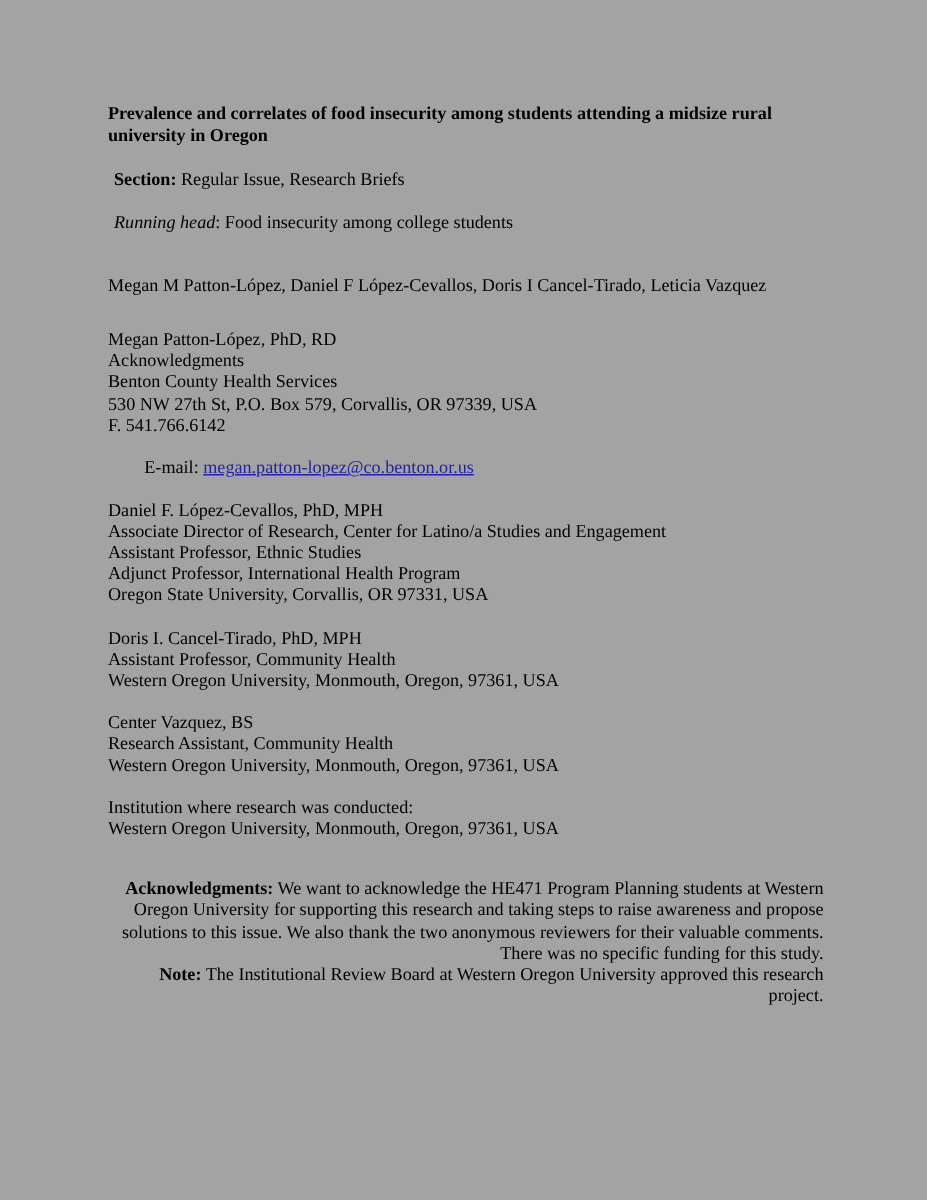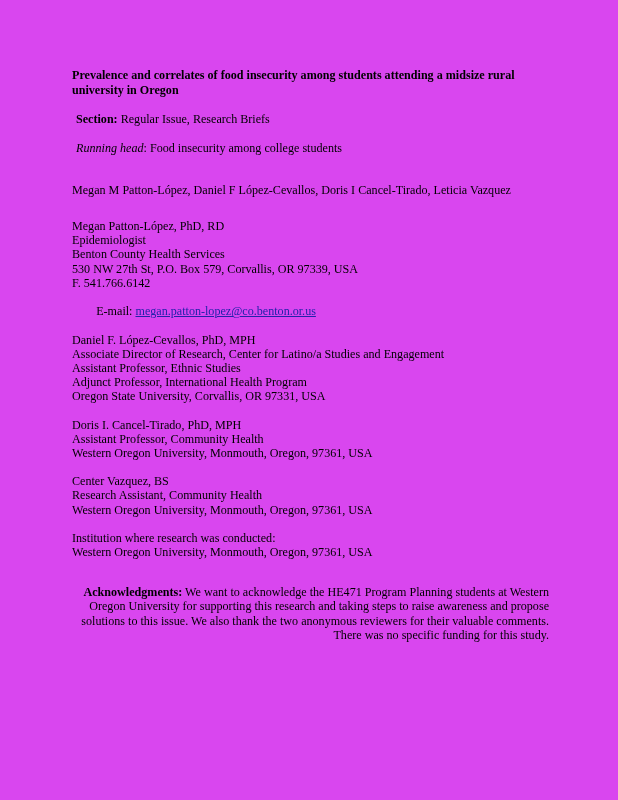--- a/index.html
+++ b/index.html
@@ -11,21 +11,21 @@
     width: 618px;
     height: 800px;
     font-family: "Liberation Serif", "DejaVu Serif", serif;
     color: #000000;
     -webkit-font-smoothing: antialiased;
   }
   .page {
     position: relative;
     width: 618px;
     height: 800px;
-    background: #d946ef;
+    background: #a3a3a3;
     box-sizing: border-box;
     padding: 68px 72px 40px 72px;
     overflow: hidden;
   }
   .doc-body {
     width: 477px;
     font-size: 12.1px;
     line-height: 14.2px;
     text-align: left;
   }
@@ -83,21 +83,21 @@
     </div>
 
     <div class="spacer-sm"></div>
 
     <div class="block-tight">Megan M Patton-López, Daniel F López-Cevallos, Doris I Cancel-Tirado, Leticia Vazquez</div>
 
     <div class="spacer-md"></div>
 
     <div class="block-tight">
       <div class="author-name">Megan Patton-López, PhD, RD</div>
-      <div class="line">Epidemiologist</div>
+      <div class="line">Acknowledgments</div>
       <div class="line">Benton County Health Services</div>
       <div class="line">530 NW 27th St, P.O. Box 579, Corvallis, OR 97339, USA</div>
       <div class="line">F. 541.766.6142</div>
       <div class="line">
         <span>E-mail: </span><span class="email-link">megan.patton-lopez@co.benton.or.us</span>
       </div>
     </div>
 
     <div class="block-tight">
       <div class="author-name">Daniel F. López-Cevallos, PhD, MPH</div>
@@ -129,16 +129,19 @@
       <div class="author-name">Institution where research was conducted:</div>
       <div class="line">Western Oregon University, Monmouth, Oregon, 97361, USA</div>
     </div>
 
     <div class="spacer-lg"></div>
 
     <div class="para block">
       <span class="b">Acknowledgments:</span><span> We want to acknowledge the HE471 Program Planning students at Western Oregon University for supporting this research and taking steps to raise awareness and propose solutions to this issue. We also thank the two anonymous reviewers for their valuable comments. There was no specific funding for this study.</span>
     </div>
 
+    <div class="para block">
+      <span class="b">Note:</span><span> The Institutional Review Board at Western Oregon University approved this research project.</span>
+    </div>
 
 
   </div>
 </div>
 
 </body></html>

